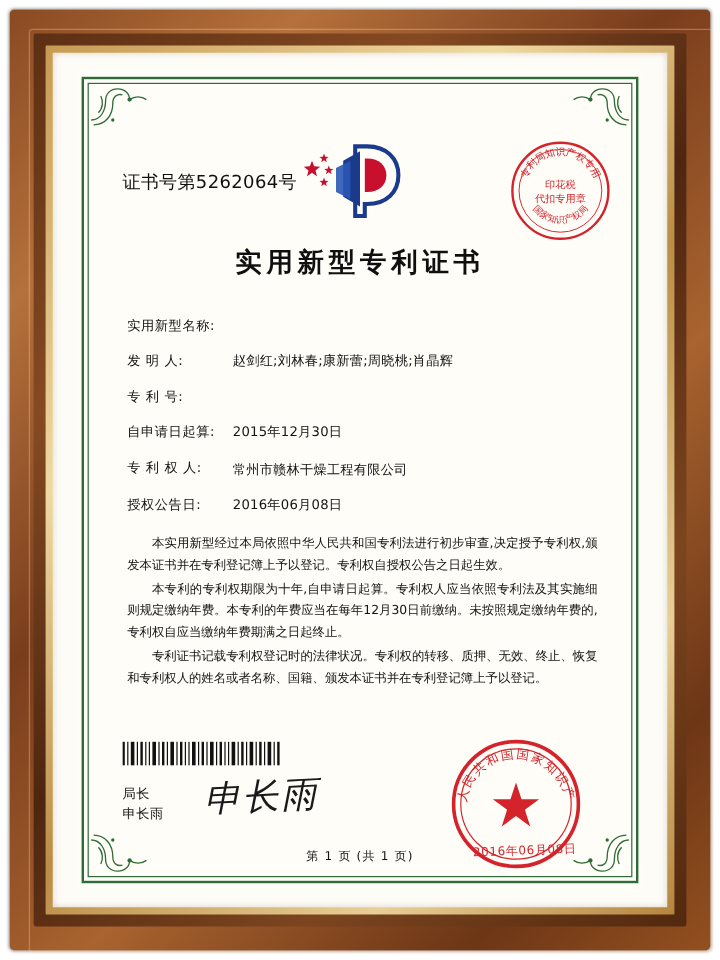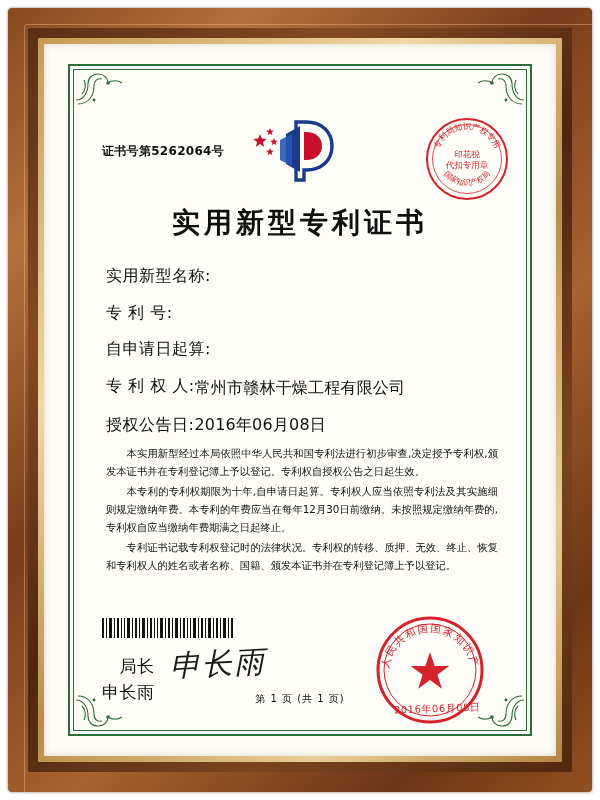--- a/index.html
+++ b/index.html
@@ -104,24 +104,23 @@
     right: 22px;
     bottom: 18px;
   }
 
   
   .cert-no {
     position: absolute;
     left: 18px;
     top: 65px;
     font-family: "DejaVu Sans", sans-serif;
-    font-size: 12px;
+    font-size: 15px;
     color: #111;
     letter-spacing: 0.3px;
-    font-weight: bold;
   }
 
   
   .emblem {
     position: absolute;
     left: 50%;
     top: 38px;
     transform: translateX(-50%);
     width: 120px;
     height: 68px;
@@ -137,38 +136,38 @@
   }
 
   
   .title {
     position: absolute;
     left: 0;
     right: 0;
     top: 126px;
     text-align: center;
     font-family: "DejaVu Serif", serif;
-    font-size: 28px;
+    font-size: 22px;
     font-weight: bold;
     color: #0f0f0f;
     letter-spacing: 4px;
   }
 
   
   .fields {
     position: absolute;
     left: 22px;
     right: 18px;
     top: 186px;
   }
   .field-row {
     display: flex;
     align-items: flex-start;
     margin-bottom: 13.5px;
-    font-size: 16px;
+    font-size: 11px;
     color: #111;
     line-height: 1.45;
   }
   .field-label {
     flex: 0 0 88px;
     letter-spacing: 0.5px;
     white-space: nowrap;
   }
   .field-value {
     flex: 1 1 auto;
@@ -202,25 +201,24 @@
     top: 540px;
     width: 132px;
     height: 20px;
   }
 
   
   .sign-label {
     position: absolute;
     left: 18px;
     top: 576px;
-    font-size: 17px;
+    font-size: 11px;
     line-height: 1.5;
     color: #111;
     letter-spacing: 0.5px;
-    text-align: right;
   }
   .signature {
     position: absolute;
     left: 86px;
     top: 566px;
     font-family: "DejaVu Serif", serif;
     font-size: 30px;
     color: #1a1a1a;
     font-style: italic;
     letter-spacing: 2px;
@@ -243,21 +241,21 @@
     font-size: 10px;
     letter-spacing: 0.5px;
     transform: rotate(-2deg);
   }
 
   
   .footer {
     position: absolute;
     left: 0;
     right: 0;
-    bottom: 18px;
+    bottom: 3px;
     text-align: center;
     font-size: 10px;
     color: #111;
     letter-spacing: 1px;
   }
 </style>
 </head>
 <body>
 
 <div class="frame-outer">
@@ -358,24 +356,29 @@
       </svg>
     </div>
 
     <div class="title">实用新型专利证书</div>
 
     <div class="fields">
       <div class="field-row">
         <div class="field-label">实用新型名称:</div>
       </div>
       <div class="field-row">
+        <div class="field-label">发 明 人:</div>
+        <div class="field-value">赵剑红;刘林春;康新蕾;周晓桃;肖晶辉</div>
+      </div>
+      <div class="field-row">
         <div class="field-label">专 利 号:</div>
       </div>
       <div class="field-row">
         <div class="field-label">自申请日起算:</div>
+        <div class="field-value">2015年12月30日</div>
       </div>
       <div class="field-row">
         <div class="field-label">专 利 权 人:</div>
         <div class="field-value">
           <span class="line2">常州市赣林干燥工程有限公司</span>
         </div>
       </div>
       <div class="field-row">
         <div class="field-label">授权公告日:</div>
         <div class="field-value">2016年06月08日</div>

